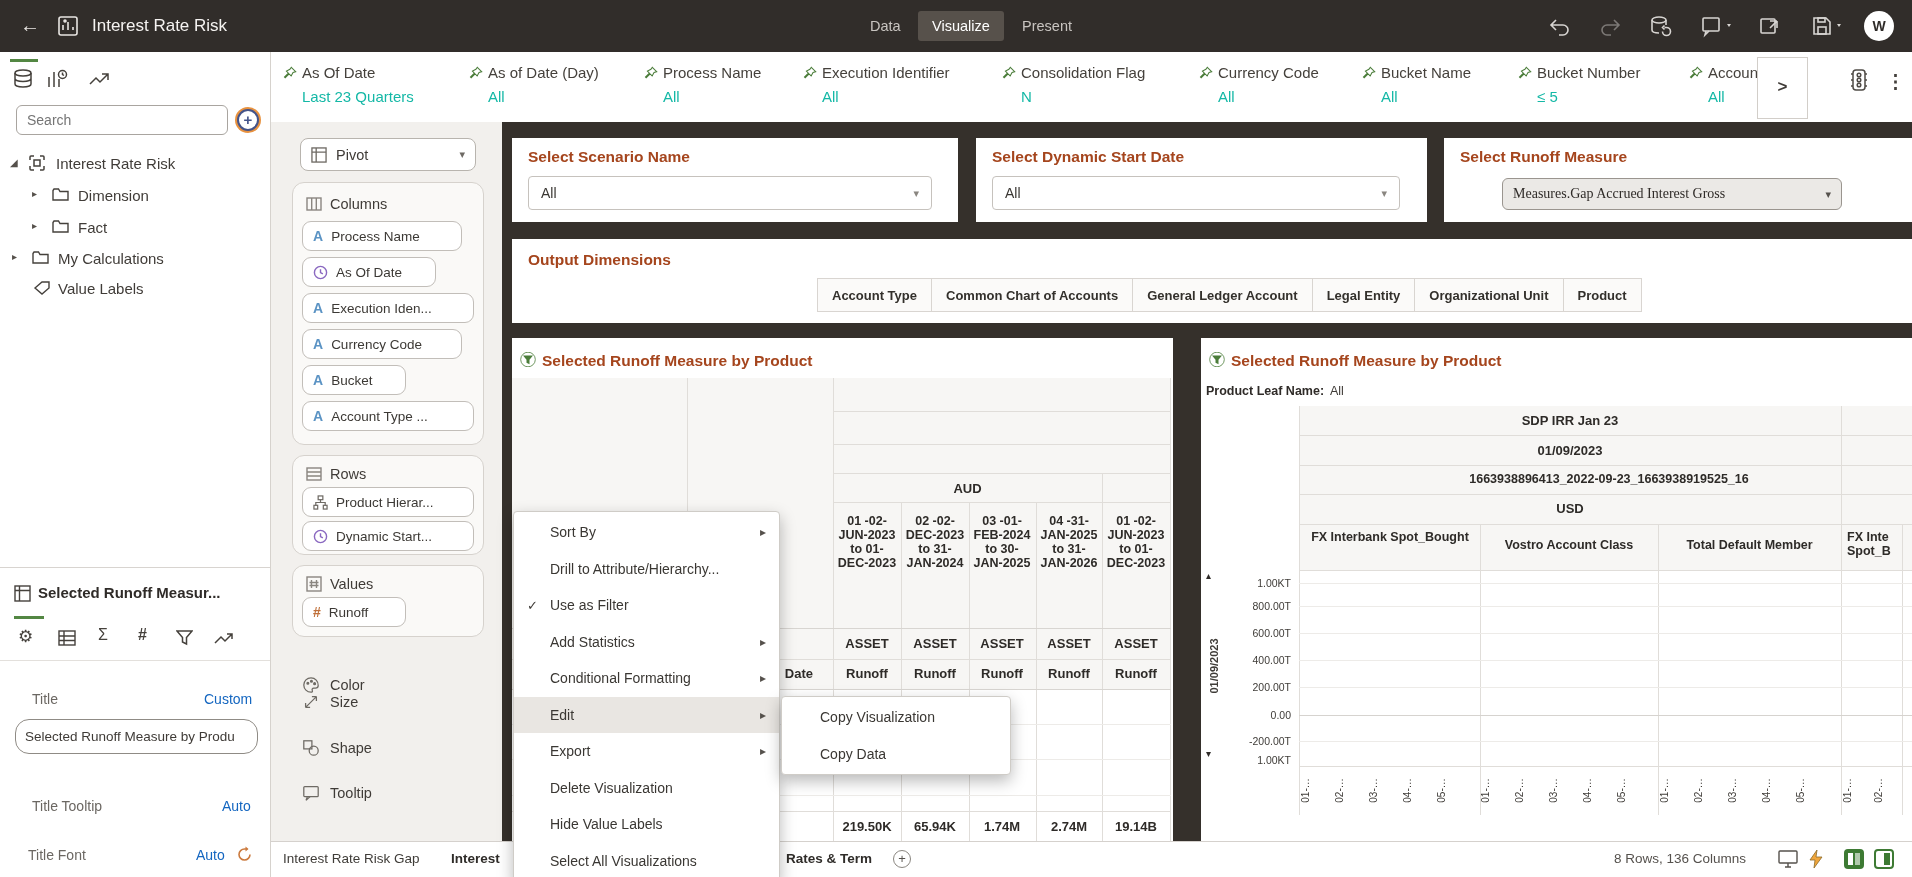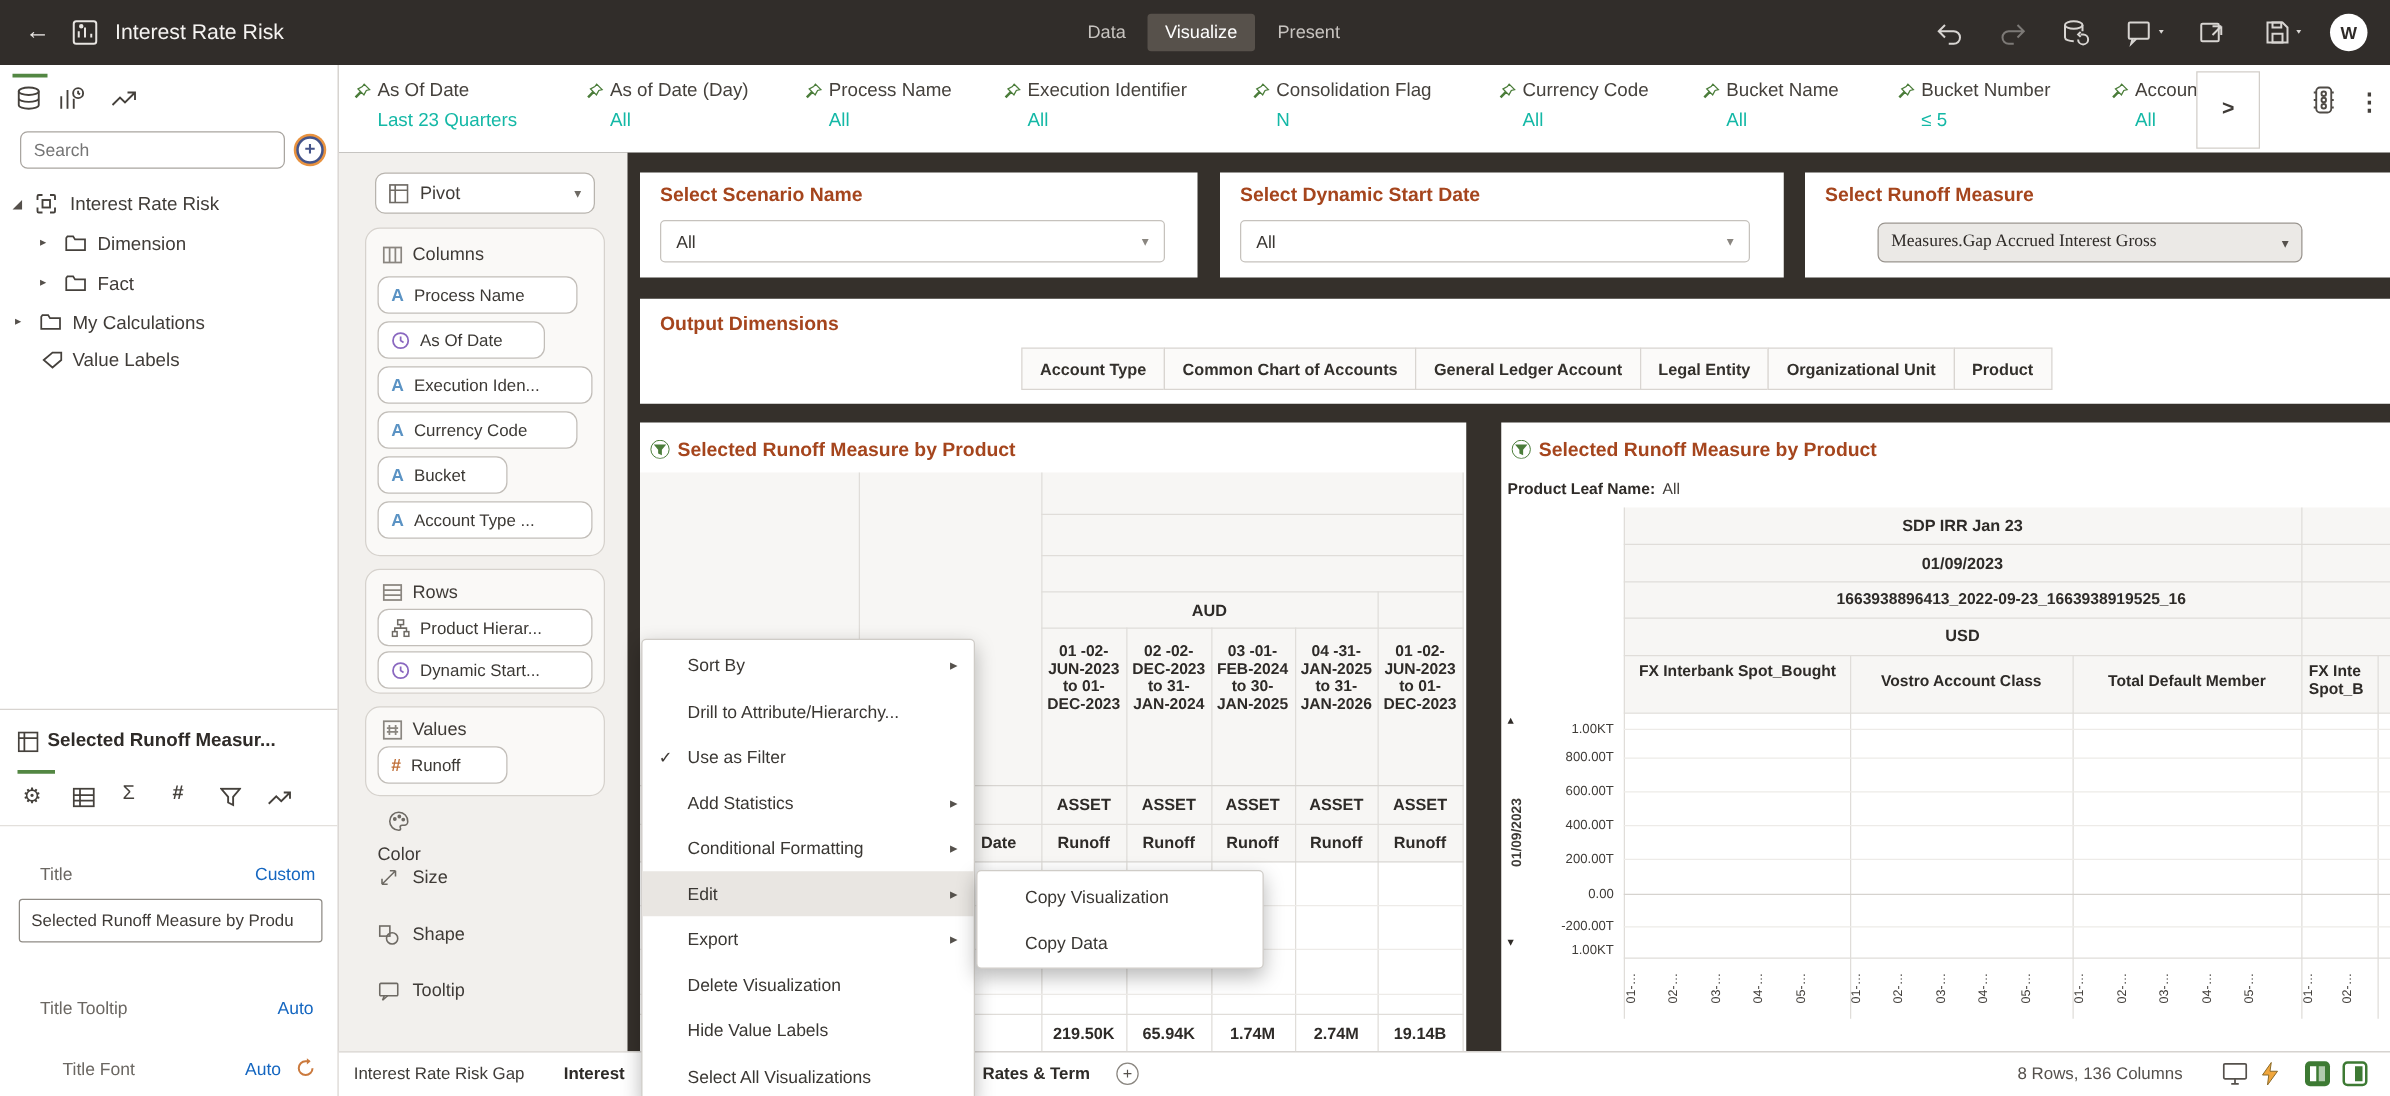--- a/index.html
+++ b/index.html
@@ -32,21 +32,21 @@
   .lp-ic svg{stroke:#45413c;fill:none;stroke-width:1.5;}
   .tree-label{font-size:15px;color:#403c38;}
   .tw{color:#55504b;font-size:10px;}
   .searchbox{position:absolute;left:16px;top:105px;width:212px;height:30px;border:1px solid #a9a5a0;border-radius:6px;
     box-sizing:border-box;padding:0 10px;font-size:14px;color:#3f3b37;font-family:"Liberation Sans",sans-serif;outline:none;}
   .addbtn{position:absolute;left:237px;top:109px;width:22px;height:22px;border-radius:50%;border:2px solid #44548a;
     box-shadow:0 0 0 2px #e8923f;box-sizing:border-box;color:#44548a;text-align:center;line-height:18px;font-size:15px;font-weight:bold;background:#fff;}
   
   .prop-label{font-size:14px;color:#6b6762;}
   .prop-link{font-size:14px;color:#1466c0;}
-  .titleinput{position:absolute;left:15px;top:719px;width:243px;height:35px;border:1px solid #8f8b85;border-radius:3px;
+  .titleinput{position:absolute;left:15px;top:719px;width:243px;height:35px;border:1px solid #8f8b85;border-radius:14px;
     box-sizing:border-box;padding:0 9px;font-size:13.5px;color:#3f3b37;font-family:"Liberation Sans",sans-serif;}
   
   .grammar-bg{position:absolute;left:271px;top:122px;width:231px;height:755px;background:#f2f0ed;}
   .gcard{position:absolute;background:#faf9f7;border:1px solid #d6d2cd;border-radius:12px;box-sizing:border-box;}
   .gsel{position:absolute;background:#ffffff;border:1px solid #b8b4ae;border-radius:8px;box-sizing:border-box;
     display:flex;align-items:center;gap:9px;padding:0 10px;}
   .ghead{position:absolute;display:flex;align-items:center;gap:8px;font-size:14.5px;color:#3f3b37;}
   .ghead svg{width:16px;height:16px;stroke:#8a8680;fill:none;stroke-width:1.4;}
   .pill{position:absolute;height:30px;background:#ffffff;border:1px solid #c2beb9;border-radius:9px;box-sizing:border-box;
     display:flex;align-items:center;gap:8px;padding:0 10px;font-size:13.5px;color:#3c3935;}
@@ -326,21 +326,21 @@
     <svg width="19" height="14" viewBox="0 0 19 14" fill="none" stroke="#45413c" stroke-width="1.5">
         <path d="M1 12l6-6 4 4 7-7M13 3h5v5"></path>
       </svg>
   </div>
   <div class="hl" style="left:0;top:660px;width:270px;background:#e3e0dc;"></div>
   <div class="t prop-label" style="left:32px;top:691px;">Title</div>
   <div class="t prop-link" style="left:204px;top:691px;">Custom</div>
   <input class="titleinput" value="Selected Runoff Measure by Produ" style="">
   <div class="t prop-label" style="left:32px;top:798px;">Title Tooltip</div>
   <div class="t prop-link" style="left:222px;top:798px;">Auto</div>
-  <div class="t prop-label" style="left:50px;top:847px;">Title Font</div>
+  <div class="t prop-label" style="left:28px;top:847px;">Title Font</div>
   <div class="t prop-link" style="left:196px;top:847px;">Auto</div>
   <div class="abs" style="left:236px;top:846px;">
     <svg width="17" height="17" viewBox="0 0 17 17" fill="none" stroke="#cb7a3e" stroke-width="1.6">
         <path d="M14 8.5A5.5 5.5 0 1 1 8.5 3h3"></path>
         <path d="M9.5 0.5l3 2.5-3 2.5" fill="#cb7a3e" stroke="none"></path>
       </svg>
   </div>
 
   <div class="grammar-bg"></div>
   <div class="gsel" style="left:300px;top:138px;width:176px;height:33px;">
@@ -419,21 +419,21 @@
         <rect x="1" y="1" width="14" height="14"></rect>
         <path d="M5.5 4v8M10.5 4v8M3.5 6.5h9M3.5 9.5h9"></path>
       </svg>
     <span>Values</span>
   </div>
   <div class="pill" style="left:302px;top:597px;width:104px;">
       <span class="ic-hash">#</span>
       <span>Runoff</span>
     </div>
 
-  <div class="gx" style="left:302px;top:648px;flex-direction:column;">
+  <div class="gx" style="left:302px;top:676px;">
     <svg viewBox="0 0 20 20">
         <path d="M10 2a8 8 0 1 0 0 16c1.5 0 2-1 1.4-2.1-.6-1.2.2-2.4 1.6-2.4H15a3 3 0 0 0 3-3A8 8 0 0 0 10 2z"></path>
         <circle cx="6.5" cy="8" r="1" fill="#6e6a64"></circle>
         <circle cx="10.5" cy="5.8" r="1" fill="#6e6a64"></circle>
         <circle cx="14" cy="8.5" r="1" fill="#6e6a64"></circle>
       </svg>
     <span>Color</span>
     </div>
   <div class="gx" style="left:302px;top:693px;">
     <svg viewBox="0 0 20 20">

